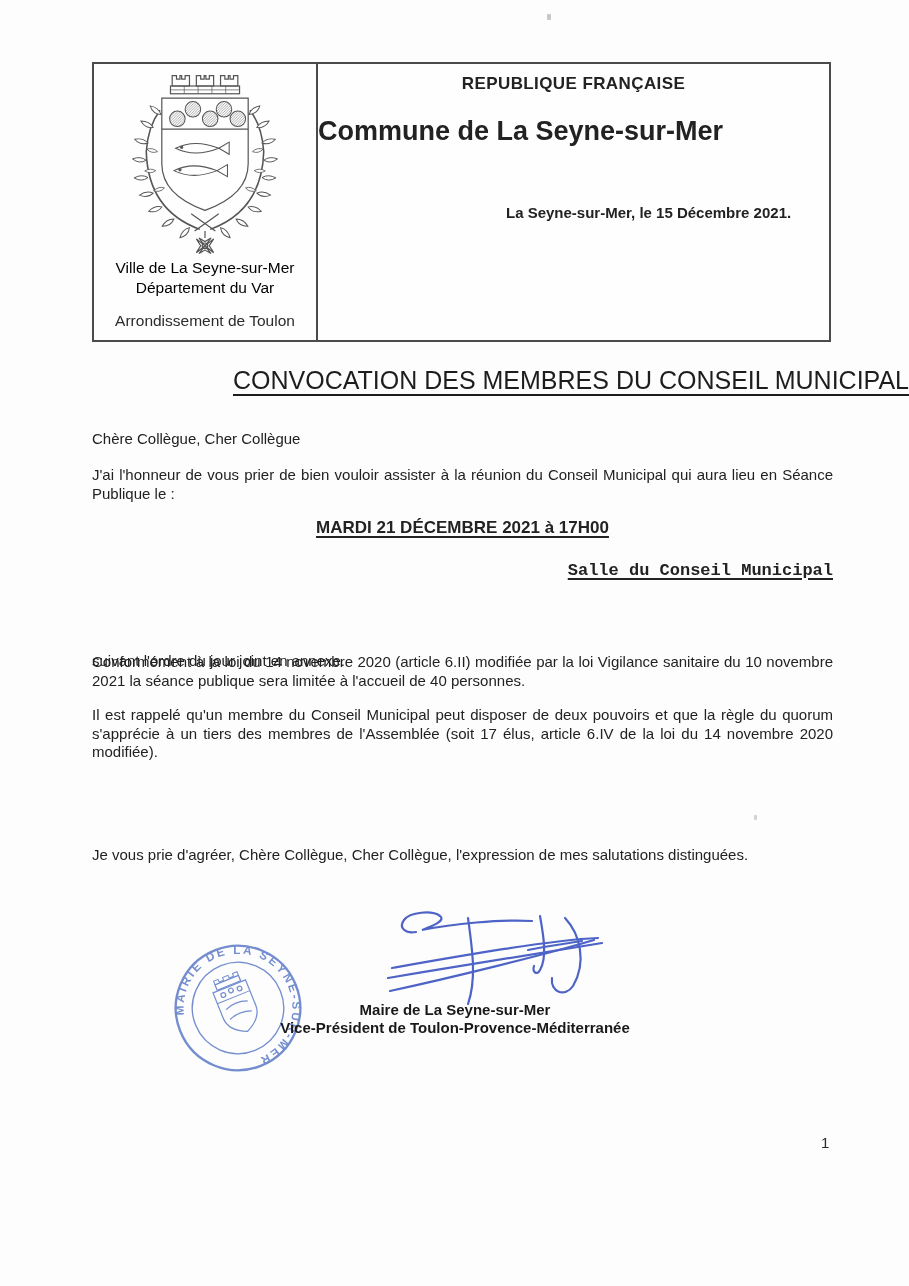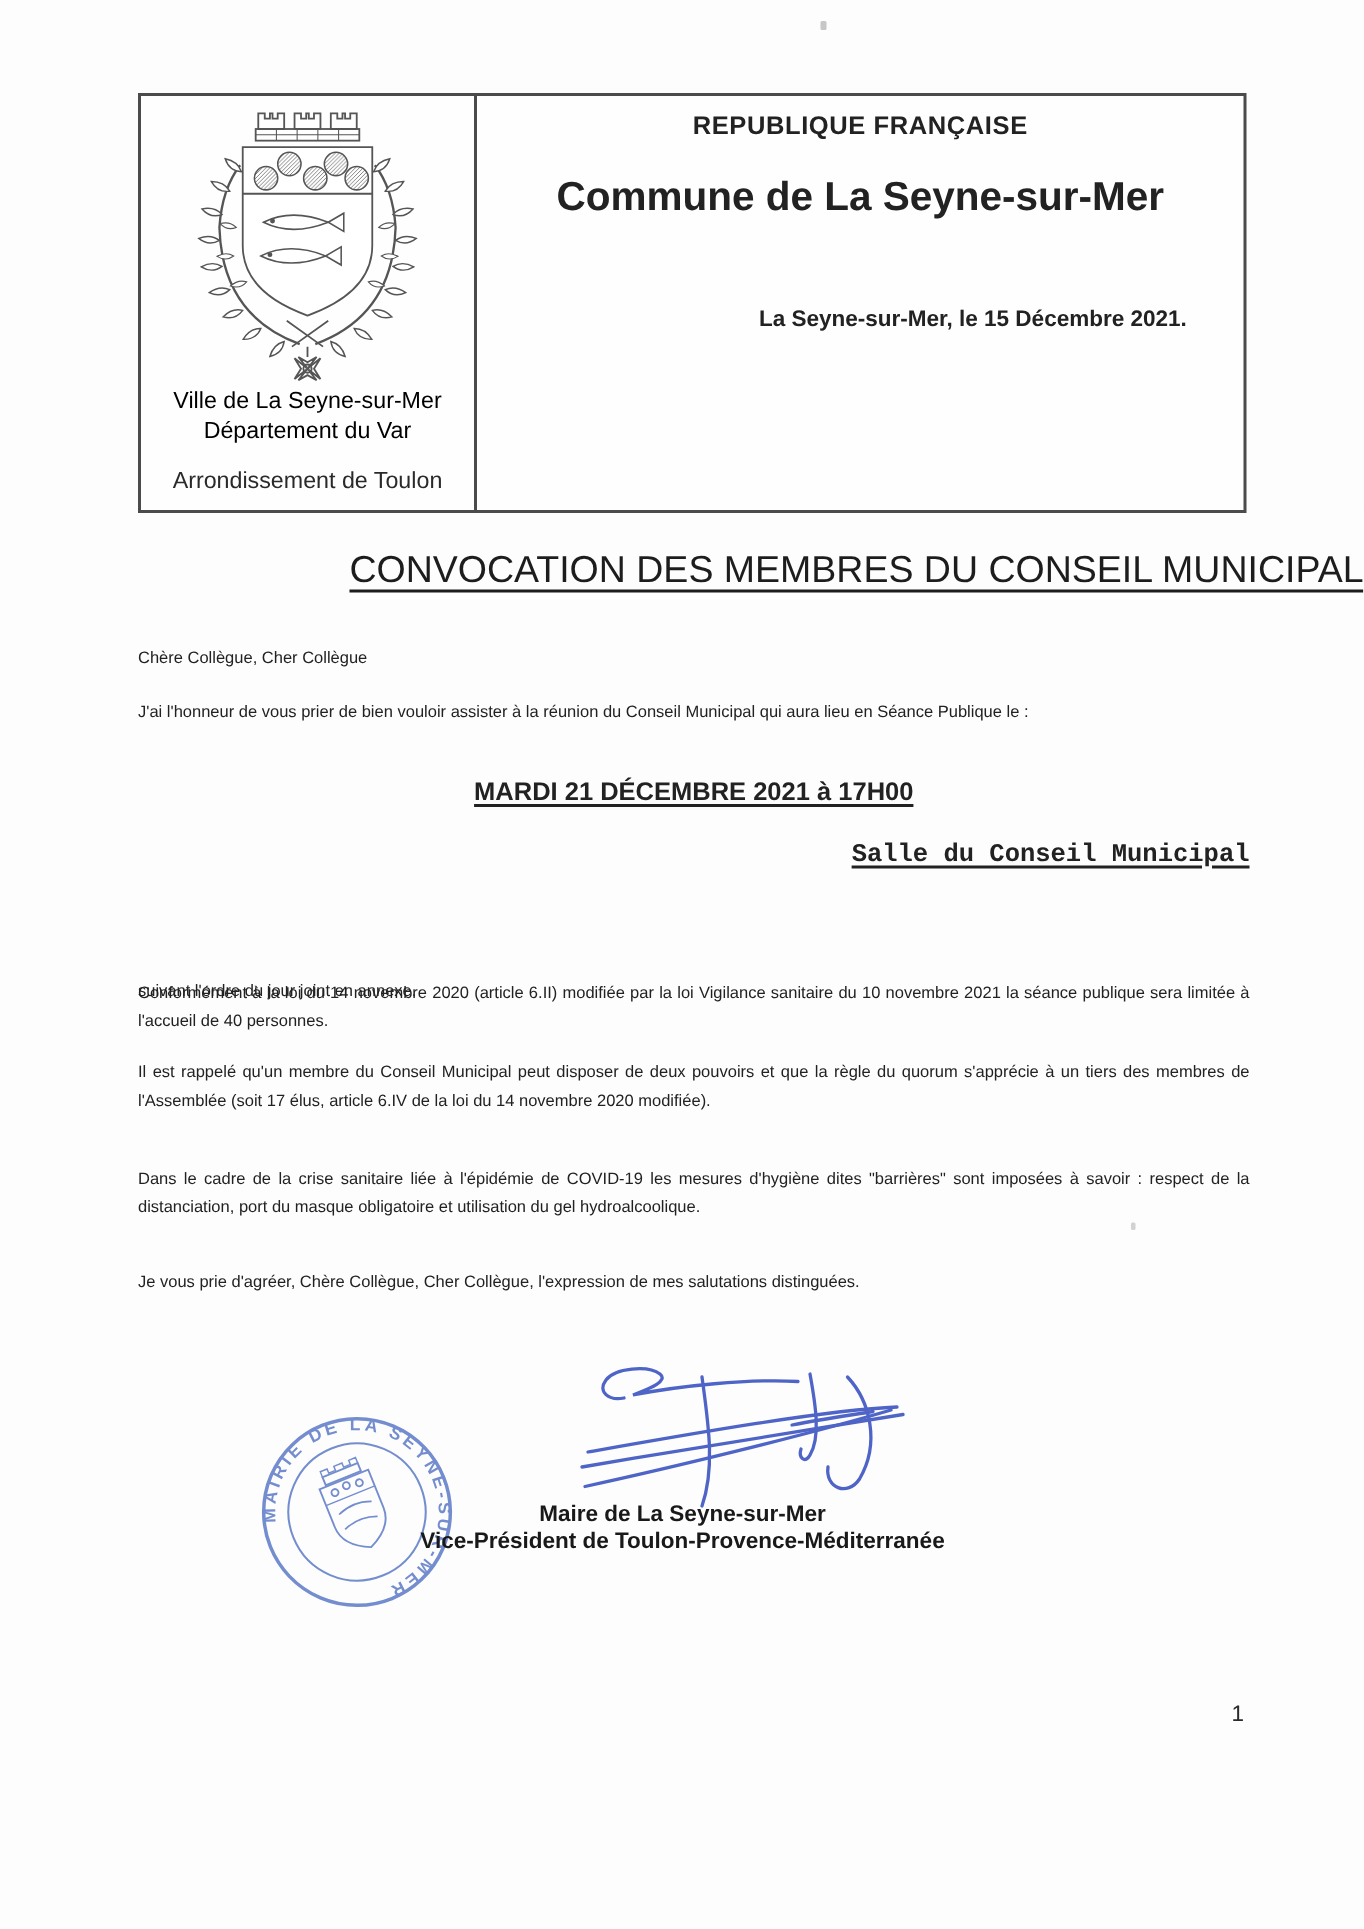--- a/index.html
+++ b/index.html
@@ -28,33 +28,33 @@
   .header-left .spacer { flex: 1; }
   .muni-lines { text-align: center; font-size: 15.5px; line-height: 20px; color: #000000; }
   .muni-arrondissement { text-align: center; font-size: 15.5px; margin-top: 14px; padding-bottom: 10px; color: #2a2a2a; }
   .header-right { flex: 1; position: relative; }
   .republic {
     position: absolute; top: 10px; left: 0; width: 100%;
     text-align: center; font-weight: bold; font-size: 17px; letter-spacing: 0.4px; color: #222;
   }
   .commune {
     position: absolute; top: 52px; left: 0; width: 100%;
-    text-align: center; font-weight: bold; font-size: 27px; color: #222;
+    font-weight: bold; font-size: 27px; color: #222;
   }
   .dateline {
     position: absolute; top: 140px; left: 168px;
     font-weight: bold; font-size: 15px; color: #222; margin-left: 20px;
   }
   
   .doc-title {
     position: absolute; top: 366px; left: 0; width: 100%;
     text-align: right; font-size: 25px; color: #1d1d1d;
     text-decoration: underline; text-decoration-thickness: 2px; text-underline-offset: 5px;
   }
-  .blk { position: absolute; left: 92px; width: 741px; font-size: 11px; line-height: 18.5px; color: #222; }
+  .blk { position: absolute; left: 92px; width: 741px; font-size: 15px; line-height: 18.5px; color: #222; }
   .just { text-align: justify; }
   .salutation { top: 430px; }
   .para1 { top: 466px; }
   .meeting-date {
     top: 519px; text-align: center; font-weight: bold; font-size: 17px;
     text-decoration: underline; text-decoration-thickness: 2px; text-underline-offset: 3px;
   }
   .meeting-place {
     top: 562px; text-align: right; font-weight: bold; font-size: 17px;
     text-decoration: underline; text-decoration-thickness: 2px; text-underline-offset: 3px; font-family: Liberation Mono, monospace;
@@ -177,21 +177,20 @@
 
   <div class="doc-title">CONVOCATION DES MEMBRES DU CONSEIL MUNICIPAL</div>
 
   <div class="blk salutation">Chère Collègue, Cher Collègue</div>
   <div class="blk para1 just">J'ai l'honneur de vous prier de bien vouloir assister à la réunion du Conseil Municipal qui aura lieu en Séance Publique le :</div>
   <div class="blk meeting-date">MARDI 21 DÉCEMBRE 2021 à 17H00</div>
   <div class="blk meeting-place">Salle du Conseil Municipal</div>
   <div class="blk para2">suivant l'ordre du jour joint en annexe.</div>
   <div class="blk para3 just">Conformément à la loi du 14 novembre 2020 (article 6.II) modifiée par la loi Vigilance sanitaire du 10 novembre 2021 la séance publique sera limitée à l'accueil de 40 personnes.</div>
   <div class="blk para4 just">Il est rappelé qu'un membre du Conseil Municipal peut disposer de deux pouvoirs et que la règle du quorum s'apprécie à un tiers des membres de l'Assemblée (soit 17 élus, article 6.IV de la loi du 14 novembre 2020 modifiée).</div>
-  <div class="blk para5 just">Dans le cadre de la crise sanitaire liée à l'épidémie de COVID-19 les mesures d'hygiène dites "barrières" sont imposées à savoir : respect de la distanciation, port du masque obligatoire et utilisation du gel hydroalcoolique.</div>
   <div class="blk closing">Je vous prie d'agréer, Chère Collègue, Cher Collègue, l'expression de mes salutations distinguées.</div>
 
   <svg class="signature-svg" width="235" height="110" viewBox="0 0 235 110">
     <g stroke="#3f57c2" stroke-width="2.2" fill="none" stroke-linecap="round" opacity="0.92">
       <path d="M36,34 C26,36 18,30 24,22 C30,14 52,12 60,18 C66,23 52,28 42,32 C72,26 120,21 152,23"></path>
       <path d="M88,20 C92,50 97,80 88,106"></path>
       <path d="M12,70 C80,58 170,42 218,40"></path>
       <path d="M8,80 C90,66 180,52 222,45"></path>
       <path d="M160,18 C164,40 167,60 160,72 C157,78 152,74 154,68"></path>
       <path d="M185,20 C200,36 207,64 193,88 C185,100 170,94 172,80"></path>

